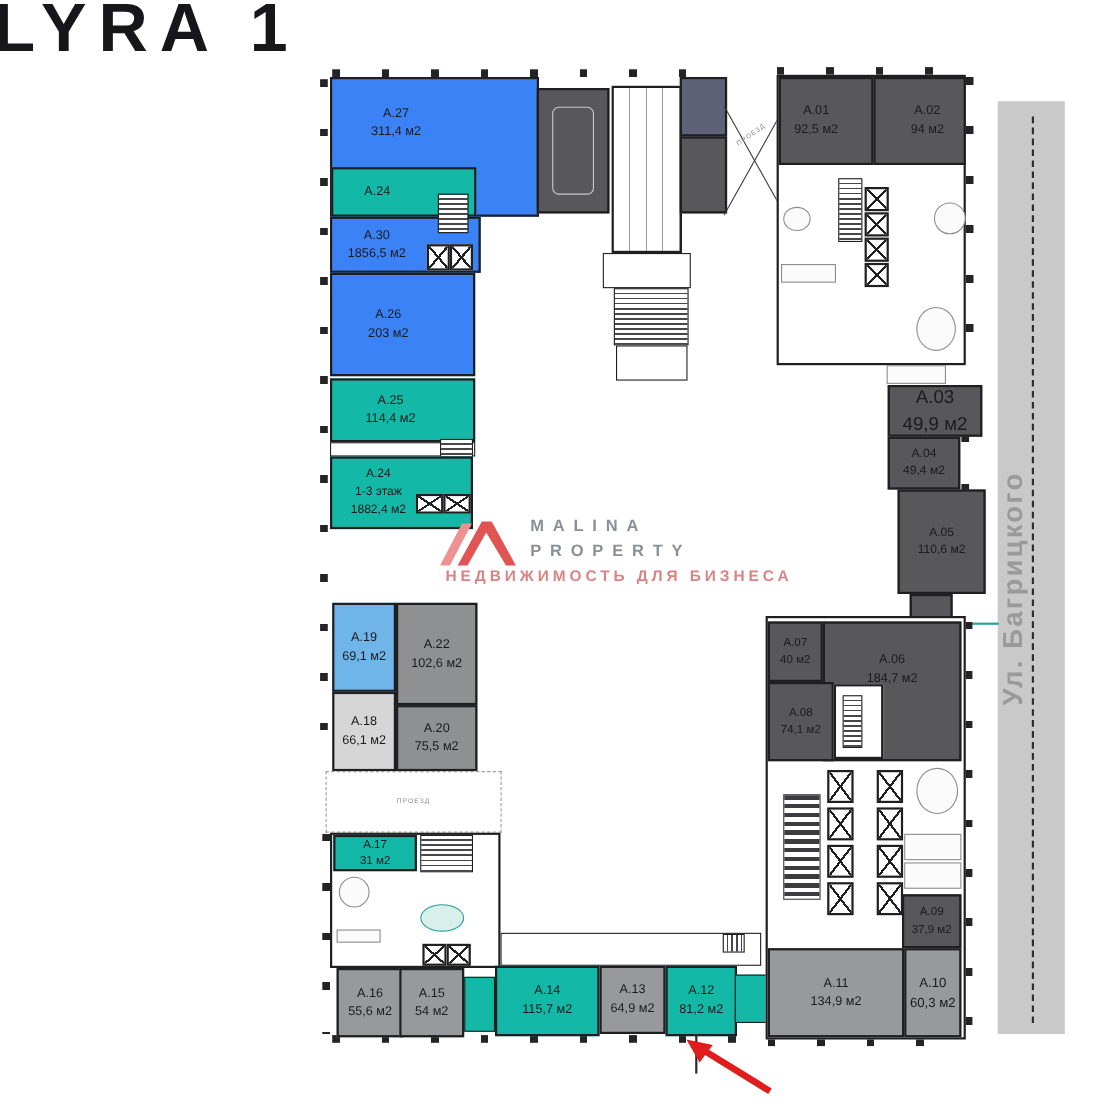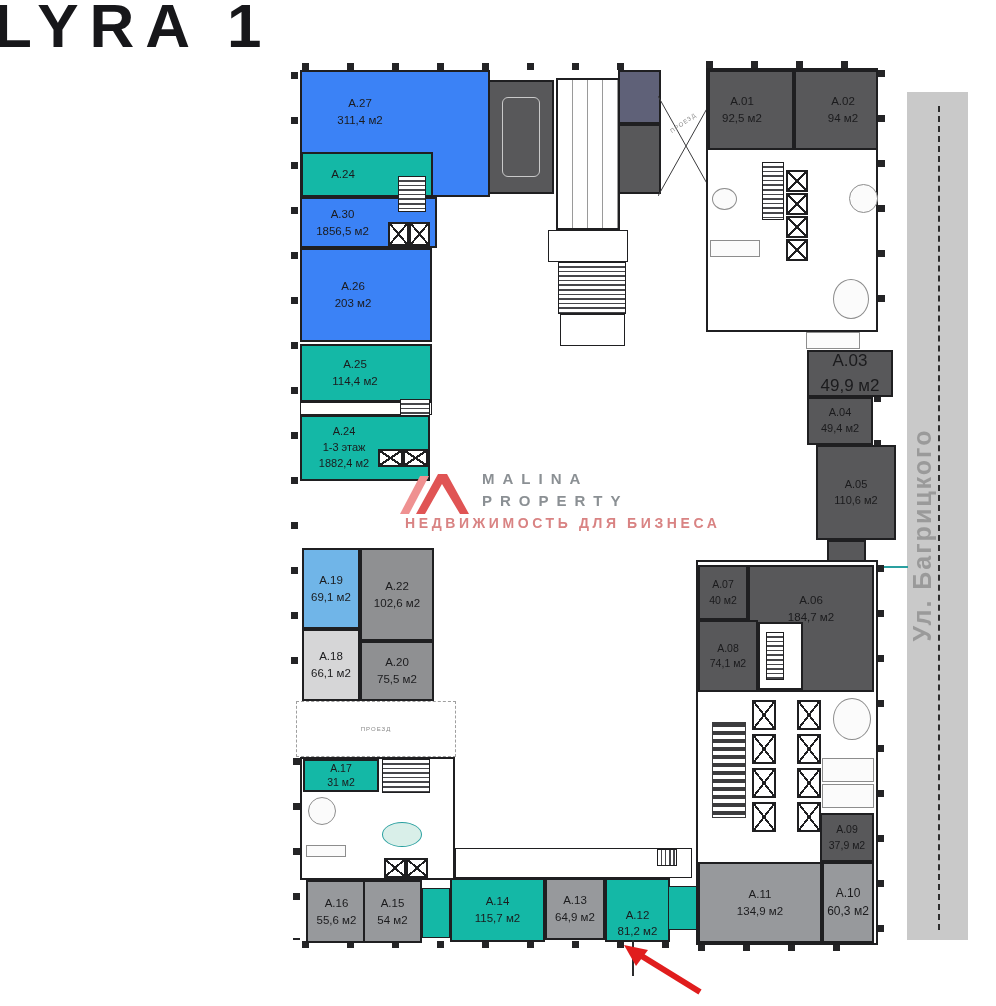--- a/index.html
+++ b/index.html
@@ -166,21 +166,21 @@
   </div>
   <div class="unit green" style="left:422px;top:888px;width:28px;height:50px;border-width:1.5px;"></div>
   <div class="unit green" style="left:450px;top:878px;width:95px;height:64px;">
     <div>A.14</div>
     <div>115,7 м2</div>
   </div>
   <div class="unit gray" style="left:545px;top:878px;width:60px;height:62px;">
     <div>A.13</div>
     <div>64,9 м2</div>
   </div>
-  <div class="unit green" style="left:605px;top:878px;width:65px;height:64px;justify-content:flex-end;">
+  <div class="unit green" style="left:605px;top:878px;width:65px;height:64px;">
     <div>A.12</div>
     <div>81,2 м2</div>
   </div>
   <div class="unit green" style="left:668px;top:886px;width:34px;height:44px;border-width:1.5px;"></div>
   <div class="dimline" style="left:632px;top:940px;height:36px;"></div>
 
   <div class="hall" style="left:706px;top:68px;width:172px;height:264px;"></div>
   <div class="unit dark" style="left:708px;top:70px;width:86px;height:80px;padding-right:18px;">
     <div>A.01</div>
     <div>92,5 м2</div>

